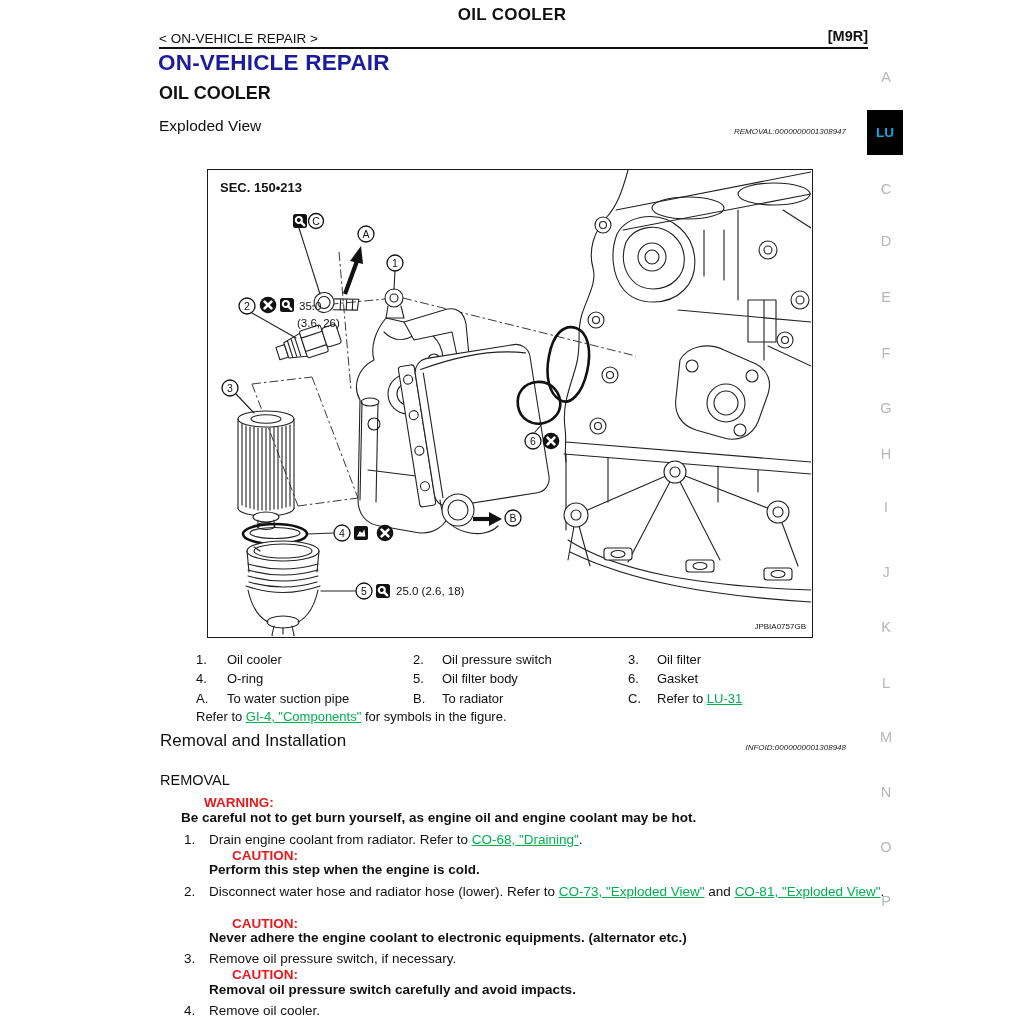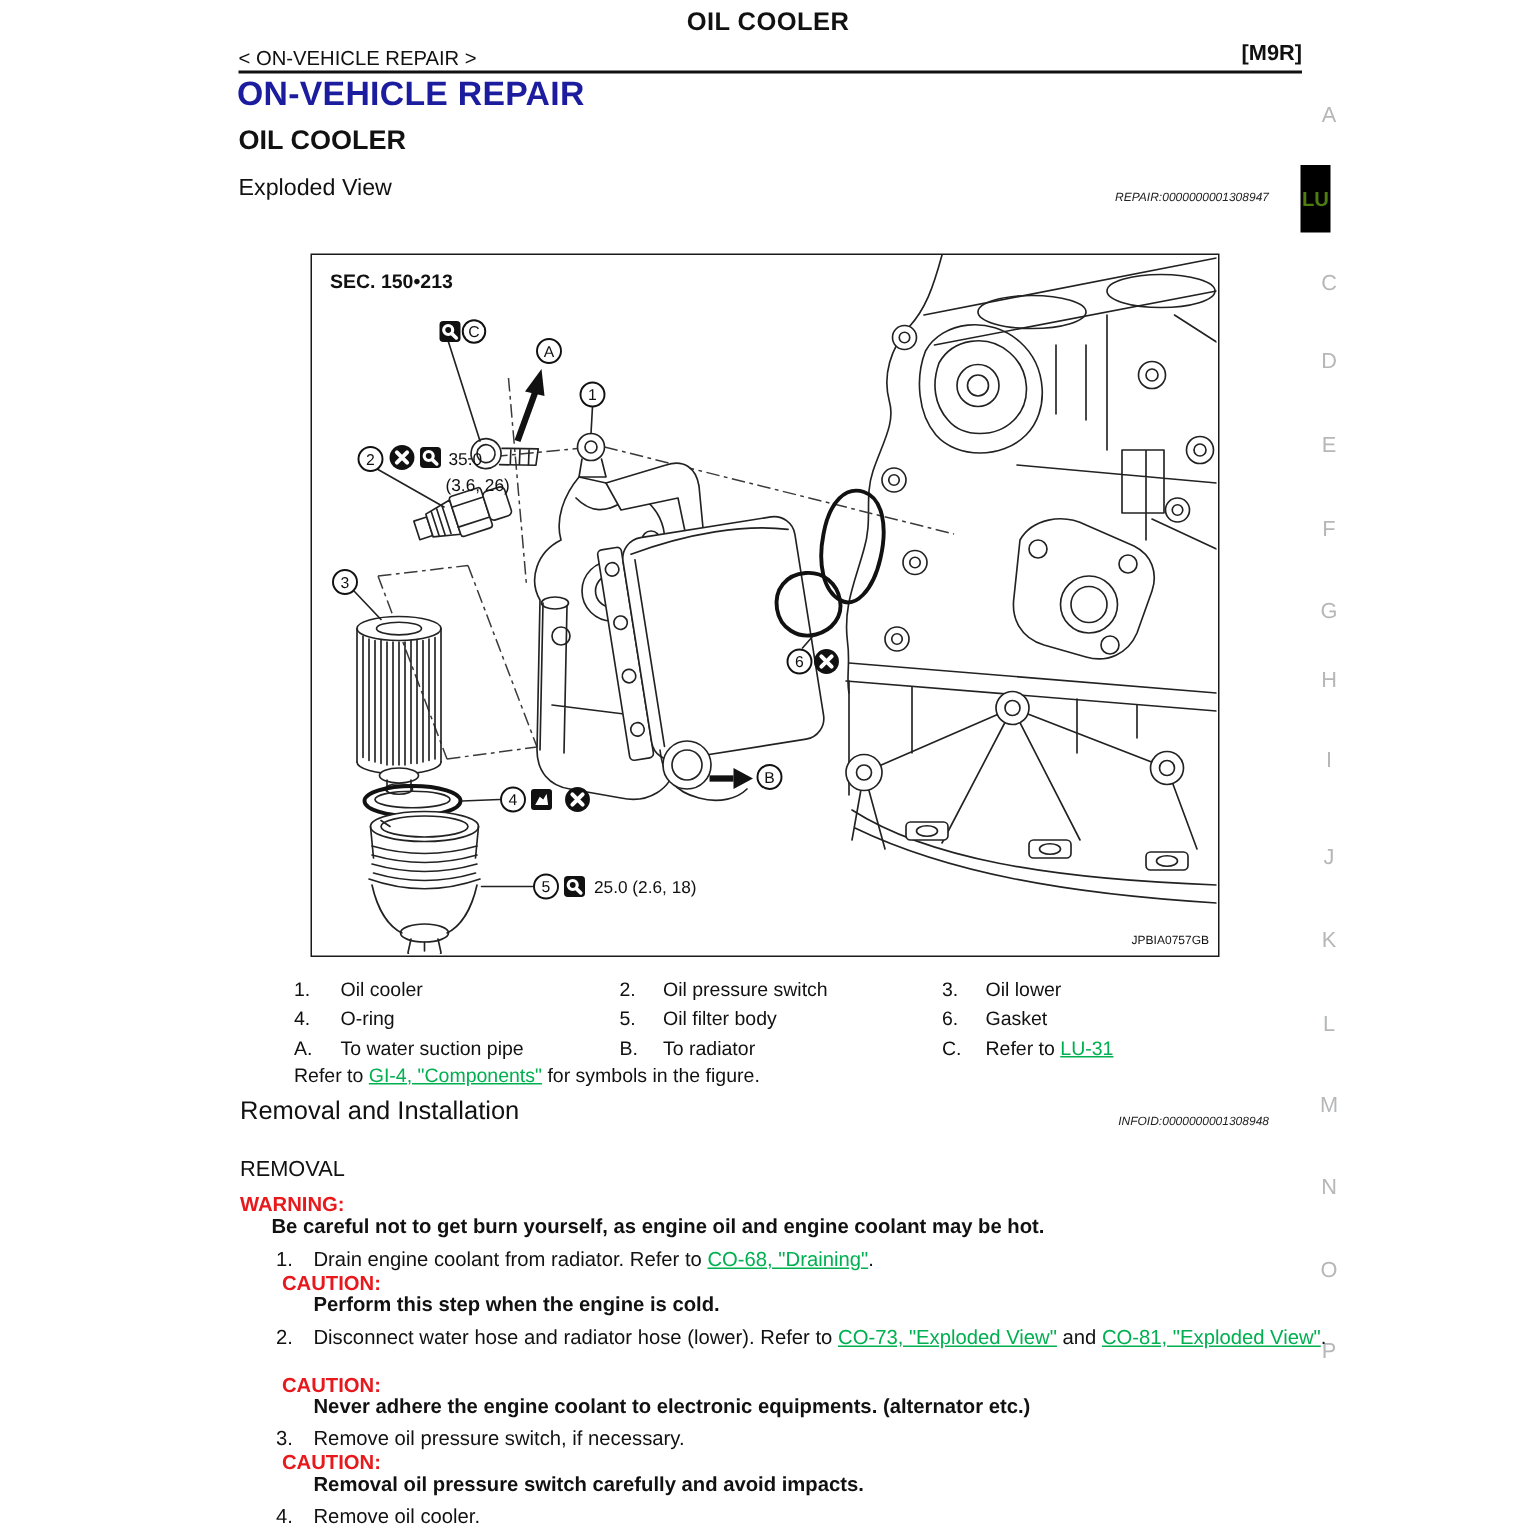--- a/index.html
+++ b/index.html
@@ -19,31 +19,31 @@
   .figure{top:169px;left:207px;width:606px;height:469px;border:1.6px solid #1a1a1a;box-sizing:border-box;background:#fff;}
   .figure svg{position:absolute;left:0;top:0;}
   
   .legend{top:650px;left:196px;width:622px;font-size:13px;line-height:19.3px;
           display:grid;grid-template-columns:31px 186px 29px 186px 29px auto;}
   .legend-foot{top:709px;left:196px;font-size:13px;}
   .lnk{color:var(--link_green,#00b050);text-decoration:underline;cursor:pointer;}
   
   .sec-h{font-size:17px;}
   .sub-h{font-size:14.5px;}
-  .warn-label{color:var(--warning_red,#e8191c);font-weight:bold;font-size:13.5px;}
+  .warn-label{color:var(--warning_red,#e8191c);font-weight:bold;font-size:13.5px;margin-left:44px;}
   .b{font-weight:bold;}
   .body-txt{font-size:13.5px;line-height:15.8px;margin-left:21px;}
   .step{left:160px;width:708px;}
   .step .num{position:absolute;left:3px;top:0;}
   .step .stx{display:block;margin-left:28px;}
   .just{text-align:justify;}
   .ind{left:188px;width:680px;}
   
   .tab{left:872px;width:28px;text-align:center;font-size:14.5px;color:var(--sidebar_gray,#b5b7b9);}
-  .tab-active{left:867px;top:110px;width:20px;height:45px;background:#000;color:#4d7c0f;
+  .tab-active{left:867px;top:110px;width:36px;height:45px;background:#000;color:#0ea5e9;
               font-weight:bold;font-size:13.5px;line-height:45px;text-align:center;}
   
   .ln{stroke:#222;fill:none;stroke-width:1.1;stroke-linejoin:round;stroke-linecap:round;}
   .fw{stroke:#222;fill:#fff;stroke-width:1.1;stroke-linejoin:round;}
   .dd{stroke:#3a3a3a;fill:none;stroke-width:1;stroke-dasharray:9 3 2.5 3;}
   .thick{stroke:#111;stroke-width:2.6;fill:none;stroke-linejoin:round;}
   .callout circle{fill:#fff;stroke:#111;stroke-width:1.3;}
   .callout text{font-size:10.5px;fill:#111;text-anchor:middle;font-family:"Liberation Sans",sans-serif;}
   .figtext{font-size:13px;font-weight:bold;fill:#111;font-family:"Liberation Sans",sans-serif;}
   .torqtext{font-size:11.5px;fill:#111;font-family:"Liberation Sans",sans-serif;}
@@ -54,21 +54,21 @@
 
 <div>
 
   <div class="abs running">OIL COOLER</div>
   <div class="abs crumb">&lt; ON-VEHICLE REPAIR &gt;</div>
   <div class="abs model">[M9R]</div>
   <div class="abs rule"></div>
   <div class="abs h1">ON-VEHICLE REPAIR</div>
   <div class="abs h2">OIL COOLER</div>
   <div class="abs h3">Exploded View</div>
-  <div class="abs infoid infoid1">REPAIR:0000000001308947</div>
+  <div class="abs infoid infoid1">REMOVAL:0000000001308947</div>
 
   <div class="abs tab" style="top:69px">A</div>
   <div class="abs tab-active abs">LU</div>
   <div class="abs tab" style="top:181px">C</div>
   <div class="abs tab" style="top:233px">D</div>
   <div class="abs tab" style="top:289px">E</div>
   <div class="abs tab" style="top:345px">F</div>
   <div class="abs tab" style="top:400px">G</div>
   <div class="abs tab" style="top:446px">H</div>
   <div class="abs tab" style="top:499px">I</div>
@@ -298,21 +298,21 @@
       <text class="figcode" x="598" y="459" text-anchor="end">JPBIA0757GB</text>
     </svg>
   </div>
 
   <div class="abs legend">
     <span>1.</span>
     <span>Oil cooler</span>
     <span>2.</span>
     <span>Oil pressure switch</span>
     <span>3.</span>
-    <span>Oil lower</span>
+    <span>Oil filter</span>
     <span>4.</span>
     <span>O-ring</span>
     <span>5.</span>
     <span>Oil filter body</span>
     <span>6.</span>
     <span>Gasket</span>
     <span>A.</span>
     <span>To water suction pipe</span>
     <span>B.</span>
     <span>To radiator</span>

